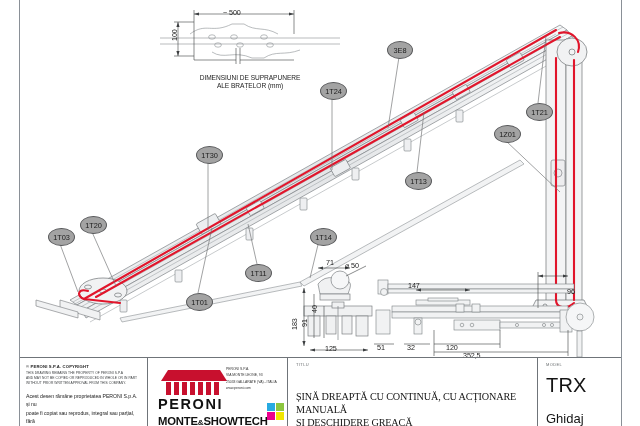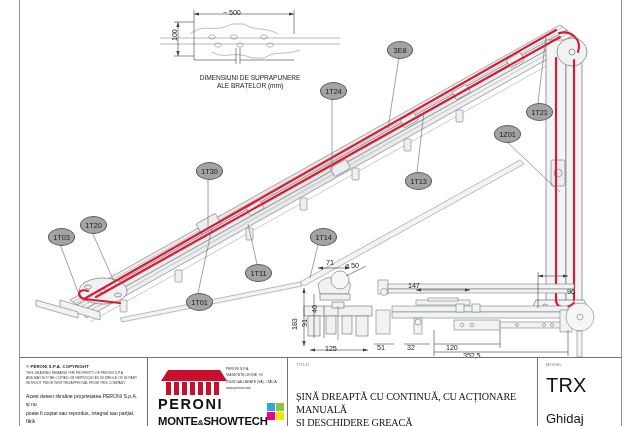--- a/index.html
+++ b/index.html
@@ -297,21 +297,21 @@
       <line x1="399" y1="57" x2="388" y2="128"></line>
       <line x1="417" y1="172" x2="424" y2="112"></line>
       <line x1="538" y1="103" x2="546" y2="36"></line>
       <line x1="506" y1="141" x2="560" y2="192"></line>
     </g>
   </svg>
 
   <div class="balloon" style="left:48px;top:228px;">1T03</div>
   <div class="balloon" style="left:80px;top:216px;">1T20</div>
   <div class="balloon" style="left:186px;top:293px;">1T01</div>
-  <div class="balloon" style="left:196px;top:162px;">1T30</div>
+  <div class="balloon" style="left:196px;top:146px;">1T30</div>
   <div class="balloon" style="left:245px;top:264px;">1T11</div>
   <div class="balloon" style="left:310px;top:228px;">1T14</div>
   <div class="balloon" style="left:320px;top:82px;">1T24</div>
   <div class="balloon" style="left:387px;top:41px;width:24px;">3E8</div>
   <div class="balloon" style="left:405px;top:172px;">1T13</div>
   <div class="balloon" style="left:526px;top:103px;">1T21</div>
   <div class="balloon" style="left:494px;top:125px;">1Z01</div>
 
   <div class="tb">
 

